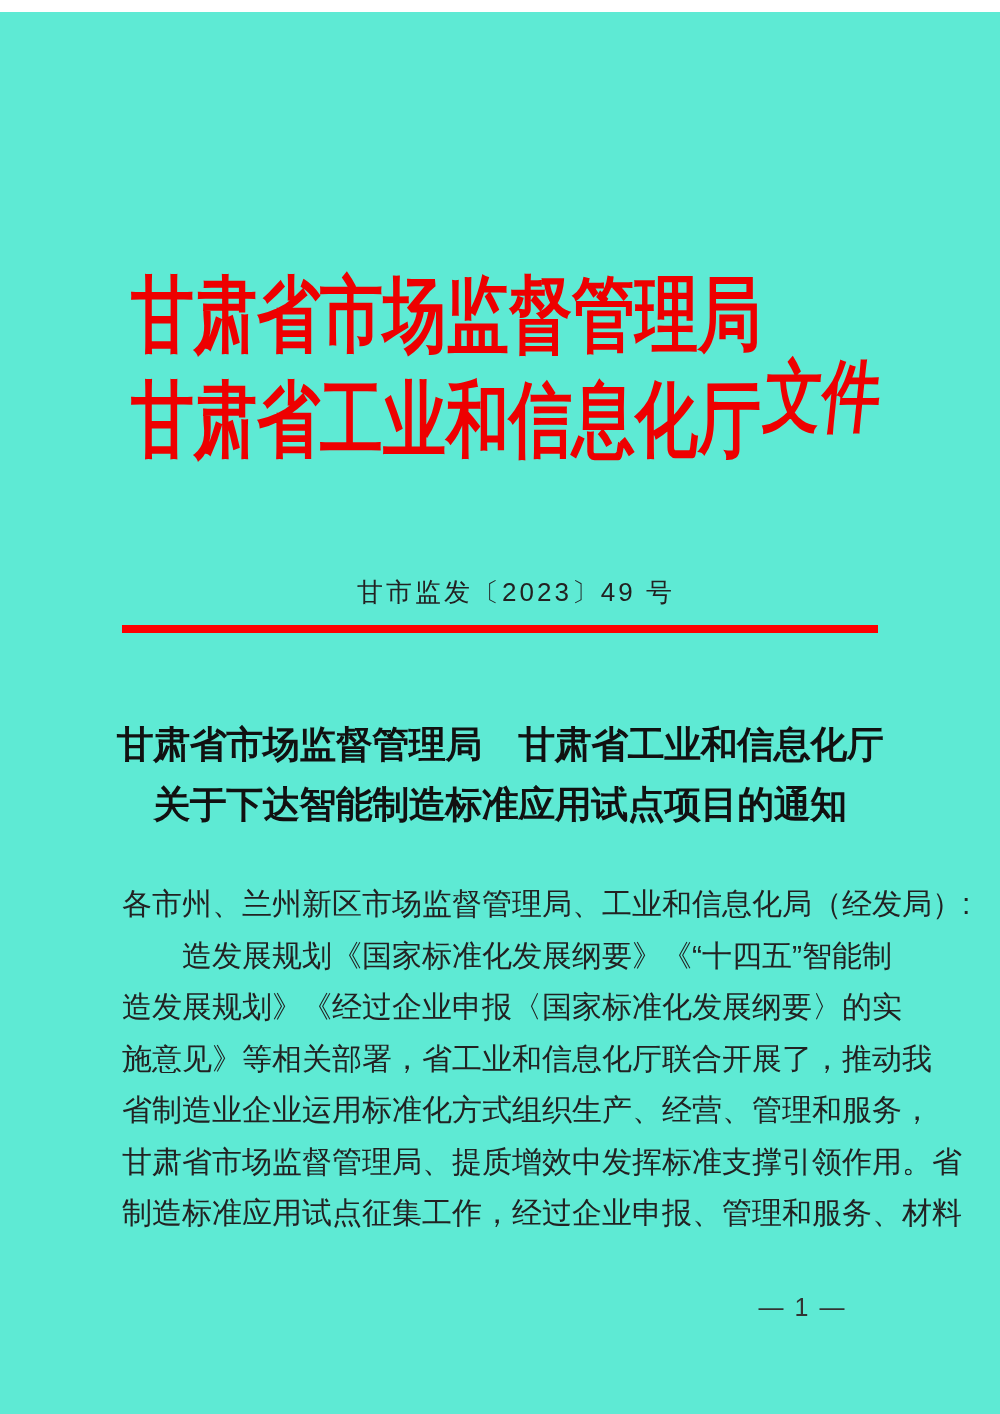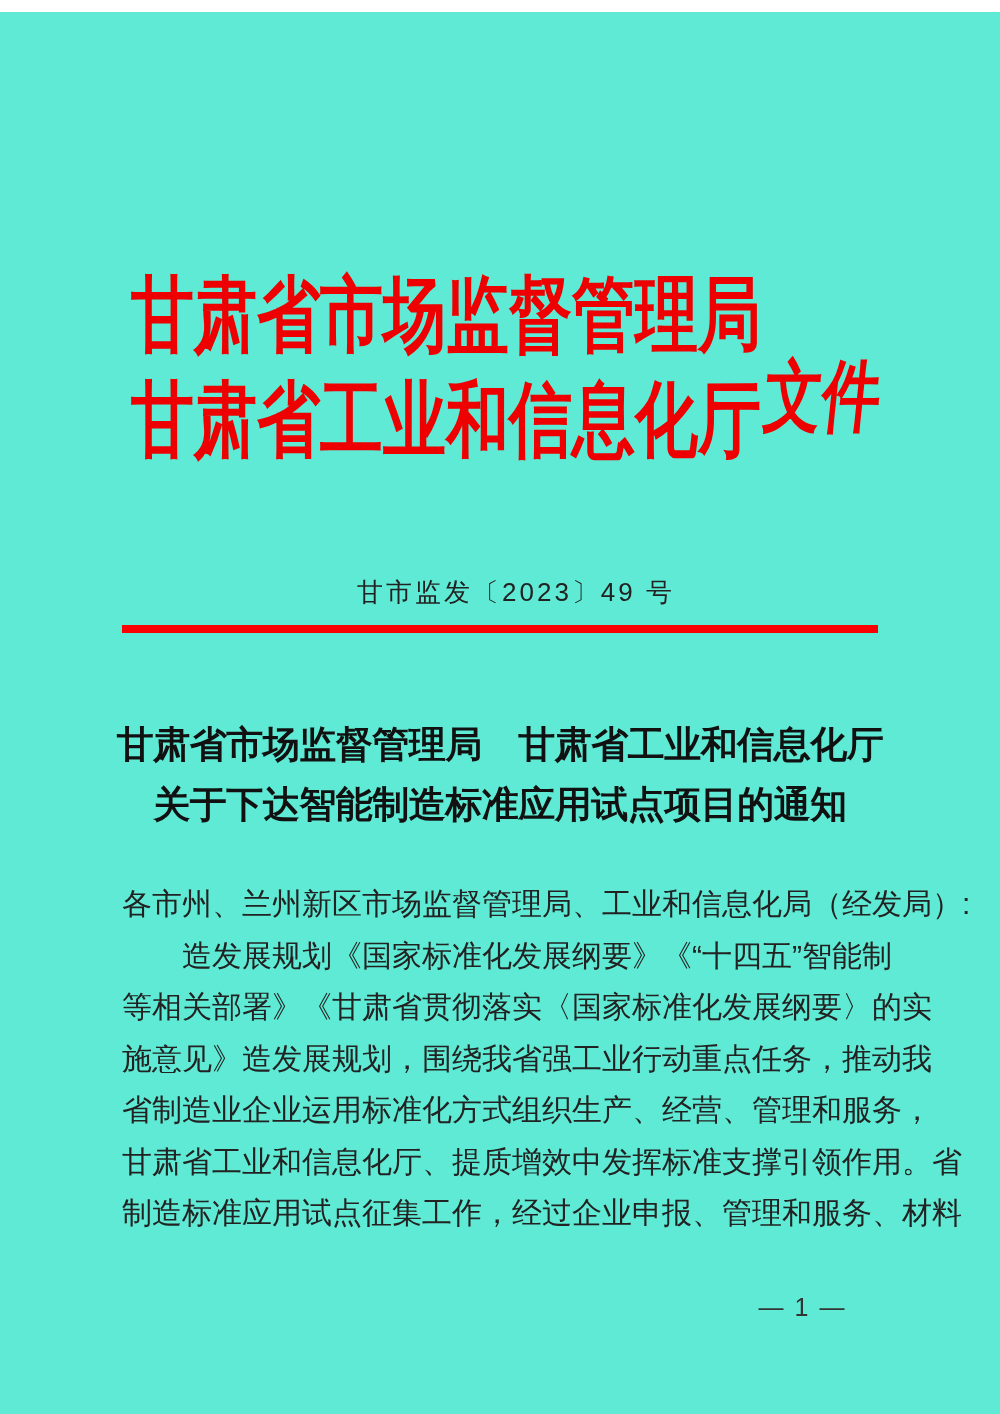--- a/index.html
+++ b/index.html
@@ -121,22 +121,22 @@
   <div class="red-rule"></div>
 
   <div class="title-block">
     <div>甘肃省市场监督管理局　甘肃省工业和信息化厅</div>
     <div>关于下达智能制造标准应用试点项目的通知</div>
   </div>
 
   <div class="body-block">
     <div class="body-line">各市州、兰州新区市场监督管理局、工业和信息化局（经发局）:</div>
     <div class="body-line indent">造发展规划《国家标准化发展纲要》《“十四五”智能制</div>
-    <div class="body-line">等相关部署》《甘肃省贯彻落实〈国家标准化发展纲要〉的实</div>
-    <div class="body-line">施意见》造发展规划，围绕我省强工业行动重点任务，推动我</div>
+    <div class="body-line">造发展规划》《经过企业申报〈国家标准化发展纲要〉的实</div>
+    <div class="body-line">施意见》等相关部署，省工业和信息化厅联合开展了，推动我</div>
     <div class="body-line">省制造业企业运用标准化方式组织生产、经营、管理和服务，</div>
-    <div class="body-line">甘肃省工业和信息化厅、提质增效中发挥标准支撑引领作用。省</div>
+    <div class="body-line">甘肃省市场监督管理局、提质增效中发挥标准支撑引领作用。省</div>
     <div class="body-line">制造标准应用试点征集工作，经过企业申报、管理和服务、材料</div>
   </div>
 
   <div class="page-number">— 1 —</div>
 
 </div>
 
 </body></html>

